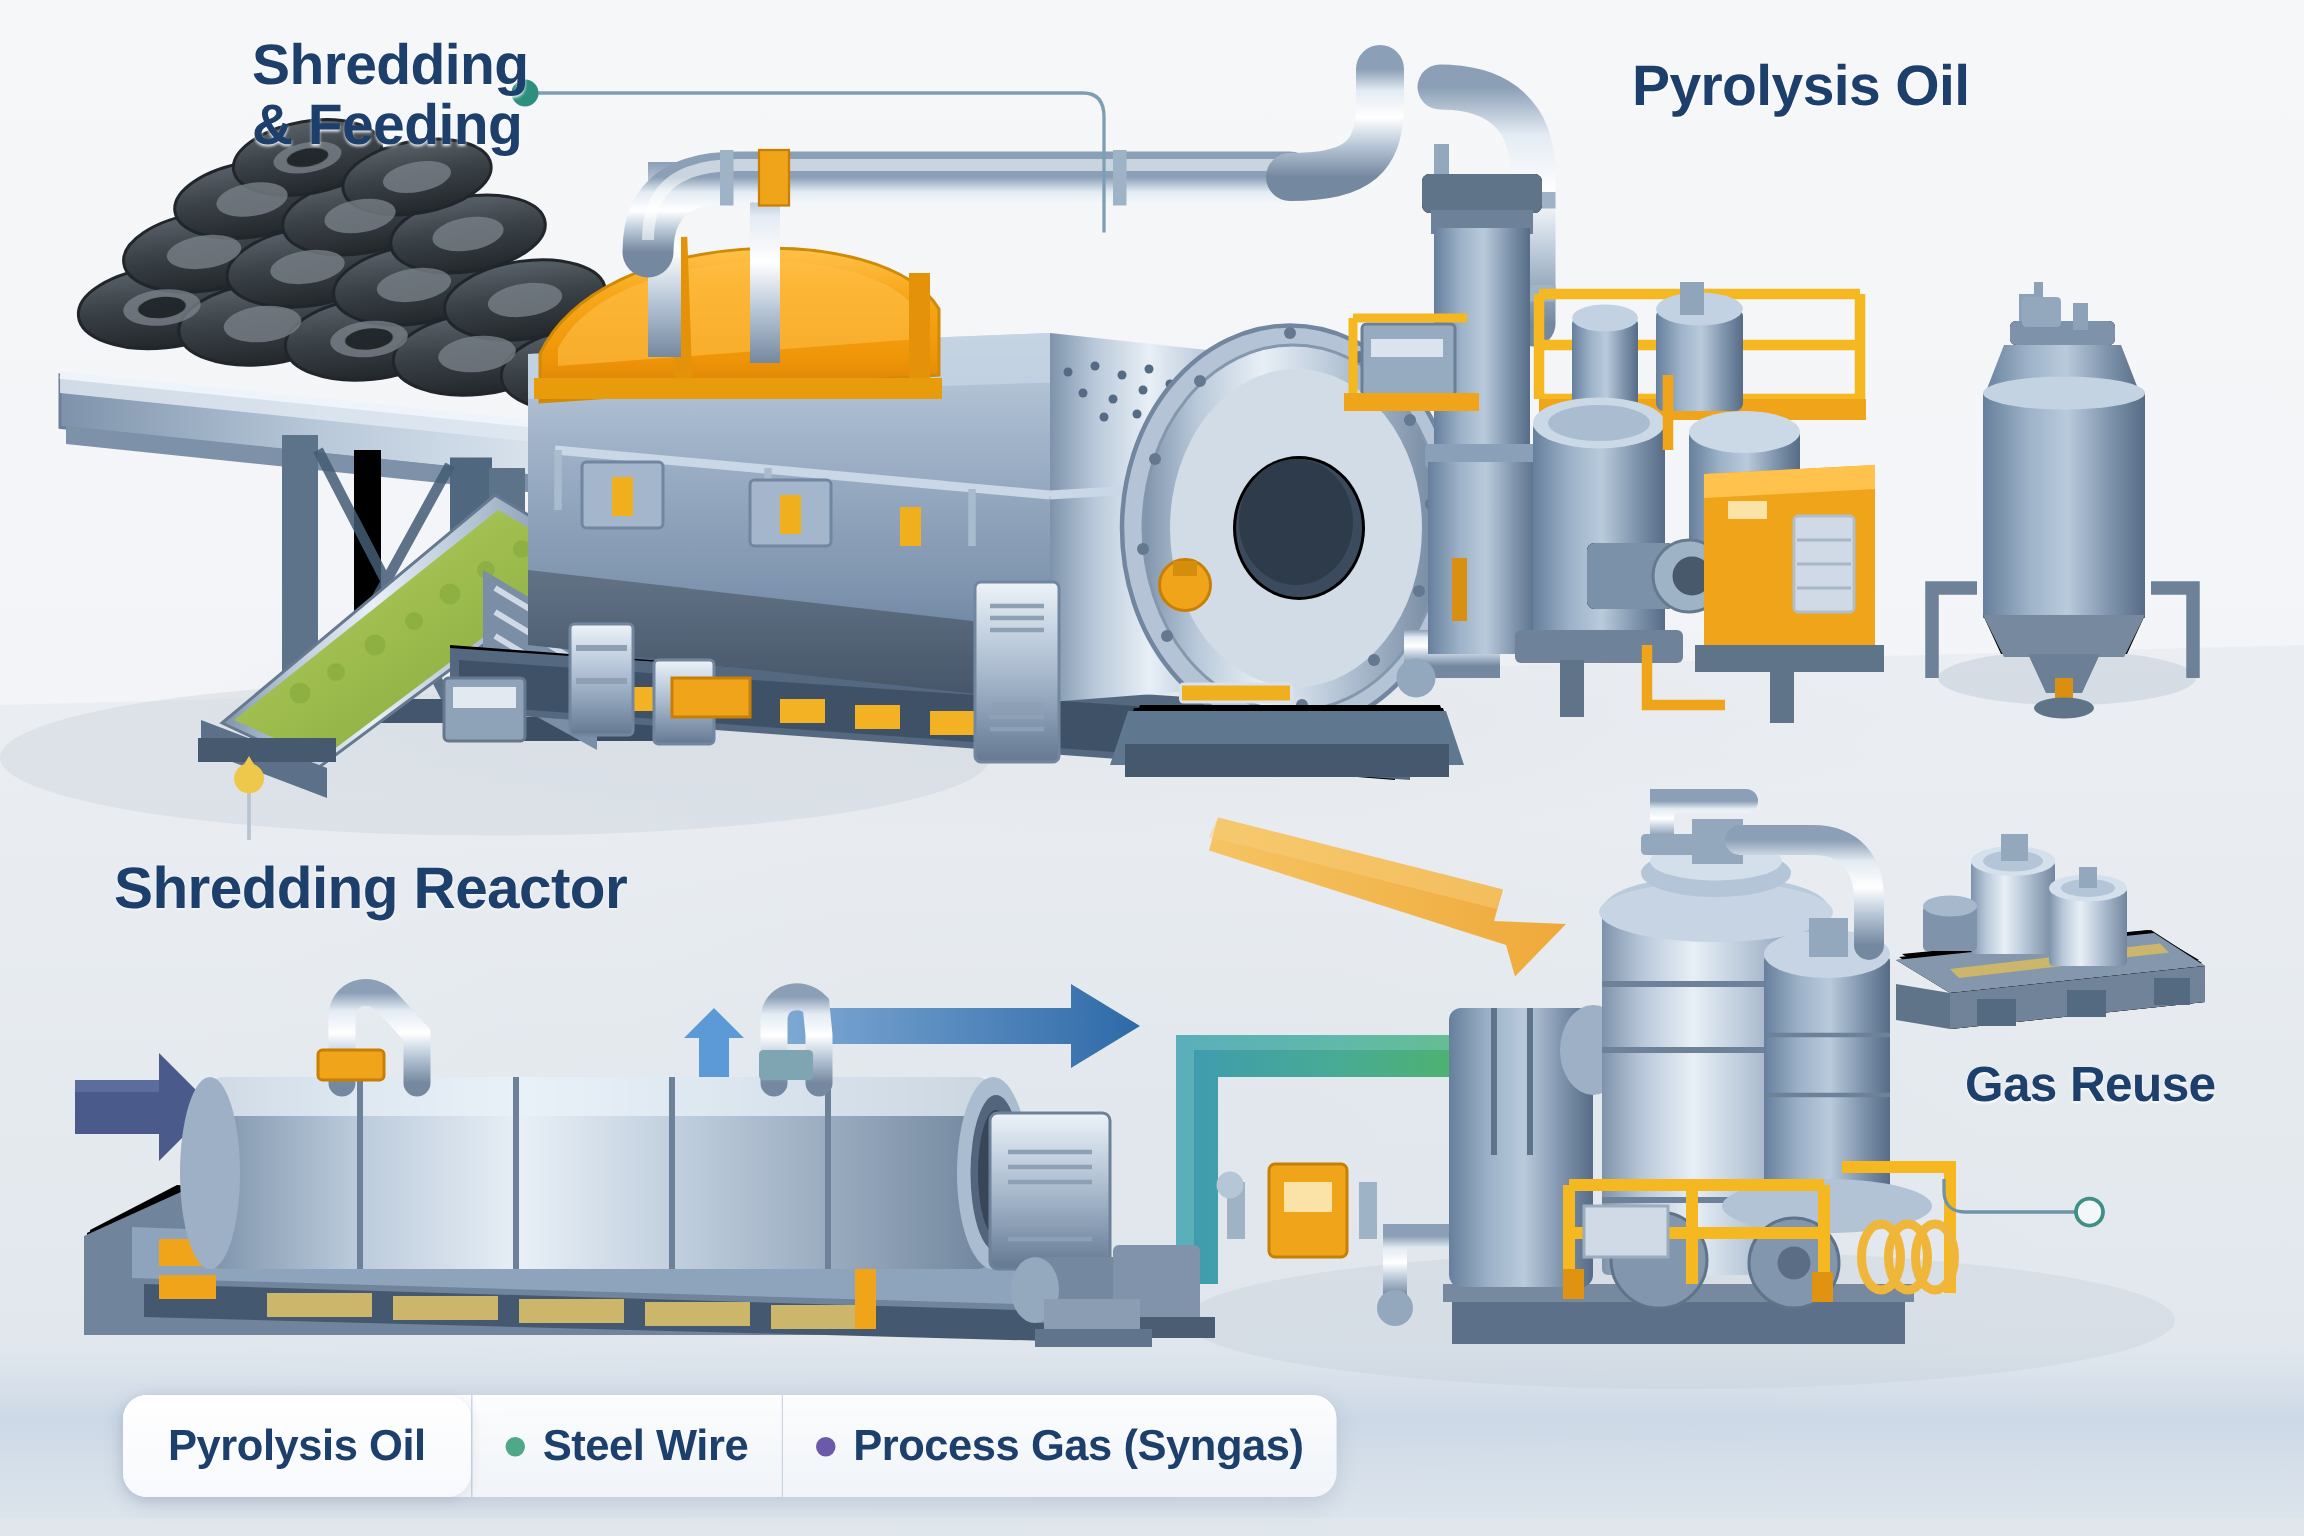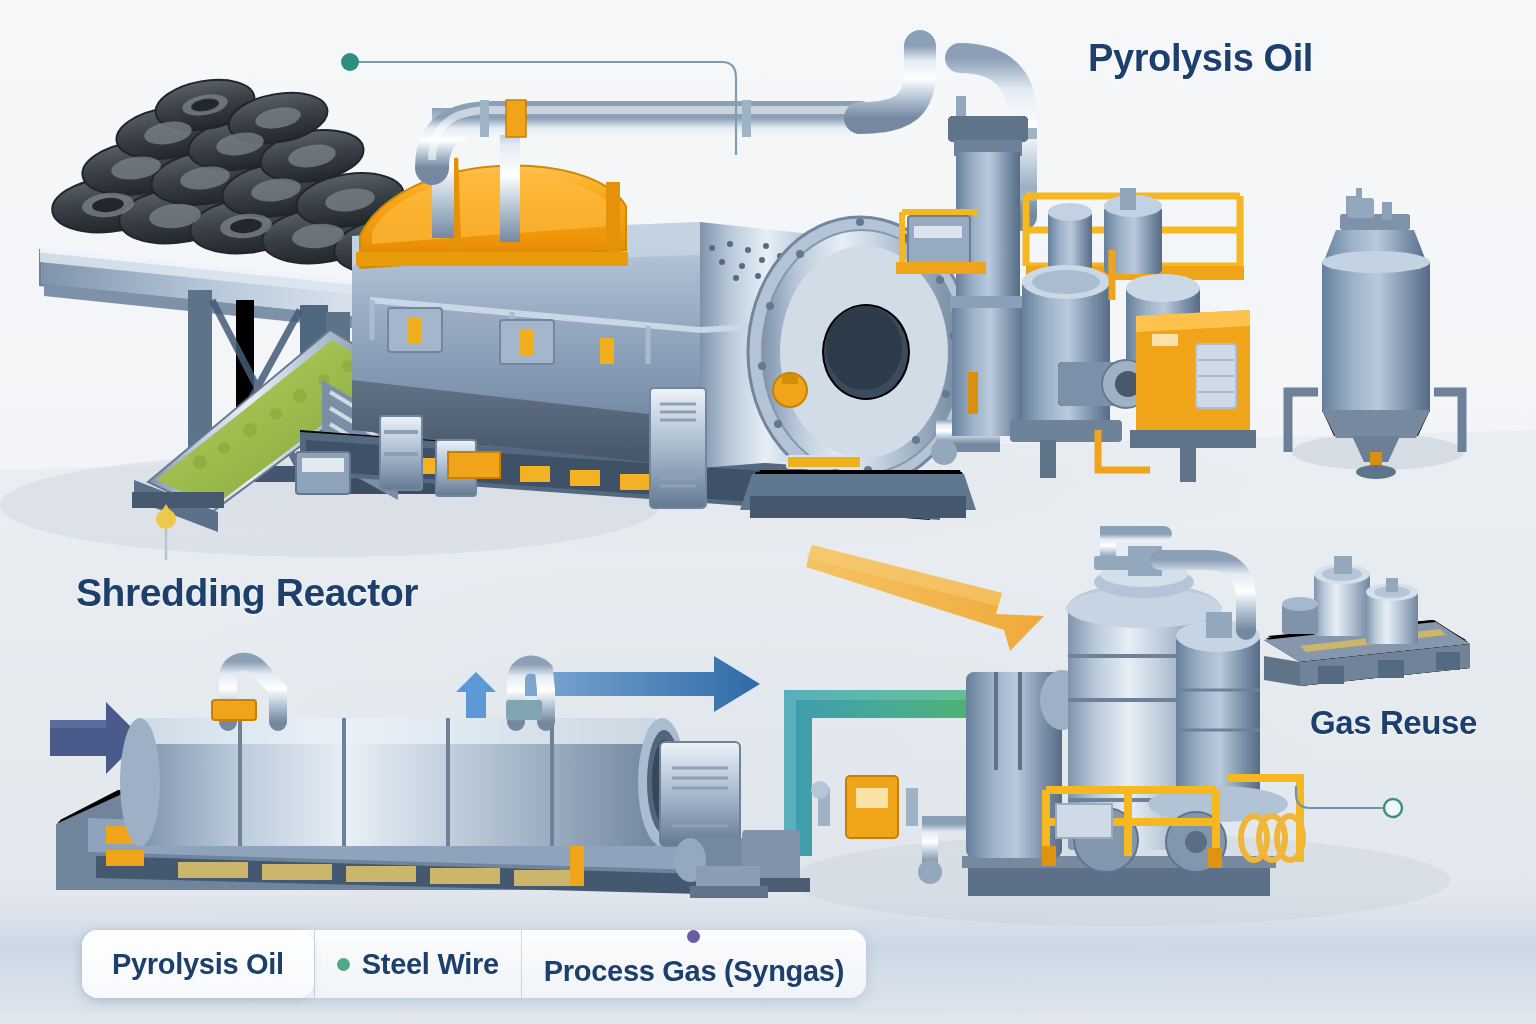--- a/index.html
+++ b/index.html
@@ -58,21 +58,21 @@
     border-left: 1px solid rgba(150,170,195,0.45);
   }
   .legend-item:first-child {
     border-left: none;
     background: linear-gradient(180deg,#ffffff,#f7f9fc);
     border-radius: 16px;
     box-shadow: 0 2px 8px rgba(60,80,110,0.13);
     padding: 0 30px;
     z-index: 2;
   }
-  .legend-item:last-child { border-radius: 0 16px 16px 0; flex-direction: column; }
+  .legend-item:last-child { border-radius: 0 16px 16px 0; }
   .swatch { width: 13px; height: 13px; border-radius: 50%; flex: 0 0 auto; }
   .swatch.square { border-radius: 2px; }
 </style>
 </head>
 <body>
 
 <div id="stage">
 
   <svg class="scene" viewBox="0 0 1536 1024">
     <defs>
@@ -726,20 +726,22 @@
       <line x1="166" y1="524" x2="166" y2="560" stroke="#b9c4cf" stroke-width="2.5"></line>
       <circle cx="166" cy="519" r="10" fill="#edc84a"></circle>
       <path d="M160,514 L166,504 L172,514 Z" fill="#edc84a"></path>
 
       <path d="M1386,808 L1310,808 C1300,808 1296,802 1296,794 L1296,786" stroke="#6f93a8" stroke-width="2.2" fill="none"></path>
       <circle cx="1393" cy="808" r="9" fill="#f4f7fa" stroke="#3f8f84" stroke-width="2.5"></circle>
     </g>
 
   </svg>
 
+  <div class="callout" id="lbl-shredding-feeding">Shredding
+&amp; Feeding</div>
 
   <div class="callout" id="lbl-pyrolysis-oil">Pyrolysis Oil</div>
 
   <div class="callout" id="lbl-shredding-reactor">Shredding Reactor</div>
 
   <div class="callout" id="lbl-gas-reuse">Gas Reuse</div>
 
   <div id="legend">
 
     <div class="legend-item">

